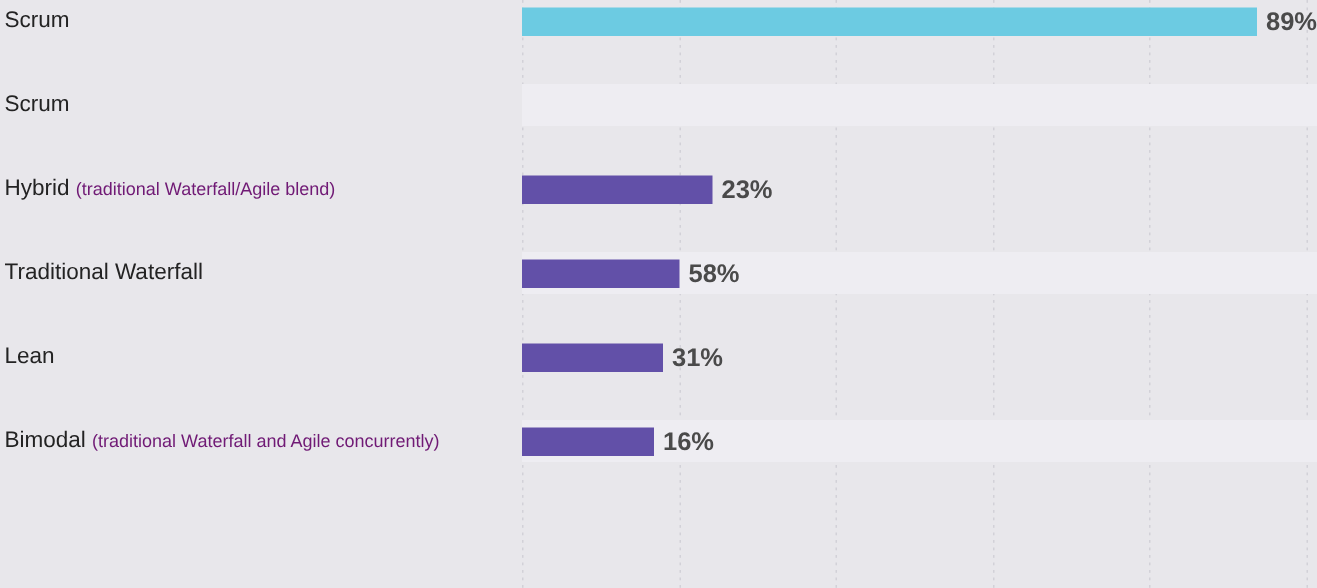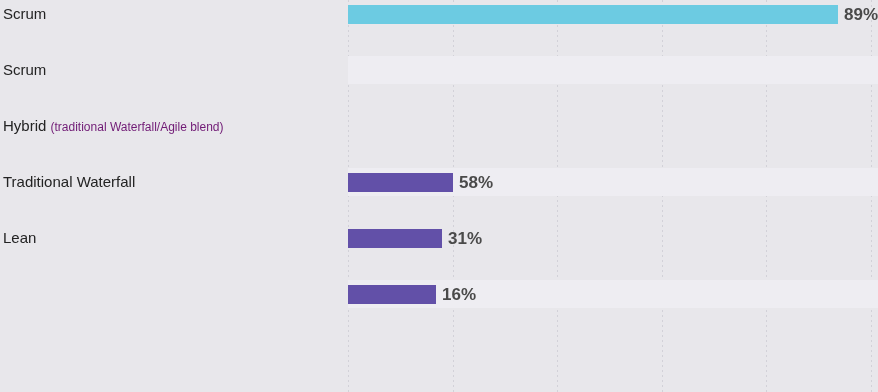--- a/index.html
+++ b/index.html
@@ -128,35 +128,40 @@
         <div class="bar-area">
           <div class="bar highlight" style="width: 490px; background: rgb(108, 203, 226);"></div>
           <div class="value">89%</div>
         </div>
       </div>
       <div class="row alt" style="top: 28px;">
         <div class="label"><span class="main">Scrum</span></div>
       </div>
       <div class="row" style="top: 56px;">
         <div class="label"><span class="main">Hybrid</span><span class="main"> </span><span class="sub">(traditional Waterfall/Agile blend)</span></div>
+        <div class="bar-area">
+          <div class="bar" style="width: 127px; background: rgb(98, 80, 168);"></div>
+          <div class="value">23%</div>
+        </div>
       </div>
       <div class="row alt" style="top: 84px; text-align: center;">
         <div class="label"><span class="main">Traditional Waterfall</span></div>
         <div class="bar-area">
           <div class="bar" style="width: 105px; background: rgb(98, 80, 168);"></div>
           <div class="value">58%</div>
         </div>
       </div>
       <div class="row" style="top: 112px;">
         <div class="label"><span class="main">Lean</span></div>
         <div class="bar-area">
           <div class="bar" style="width: 94px; background: rgb(98, 80, 168);"></div>
           <div class="value">31%</div>
         </div>
       </div>
       <div class="row alt" style="top: 140px;">
+        <div class="label"><span class="main">Bimodal</span><span class="main"> </span><span class="sub">(traditional Waterfall and Agile concurrently)</span></div>
         <div class="bar-area">
           <div class="bar" style="width: 88px; background: rgb(98, 80, 168);"></div>
           <div class="value">16%</div>
         </div>
       </div>
     </div>
 </div>
 
 </body></html>

